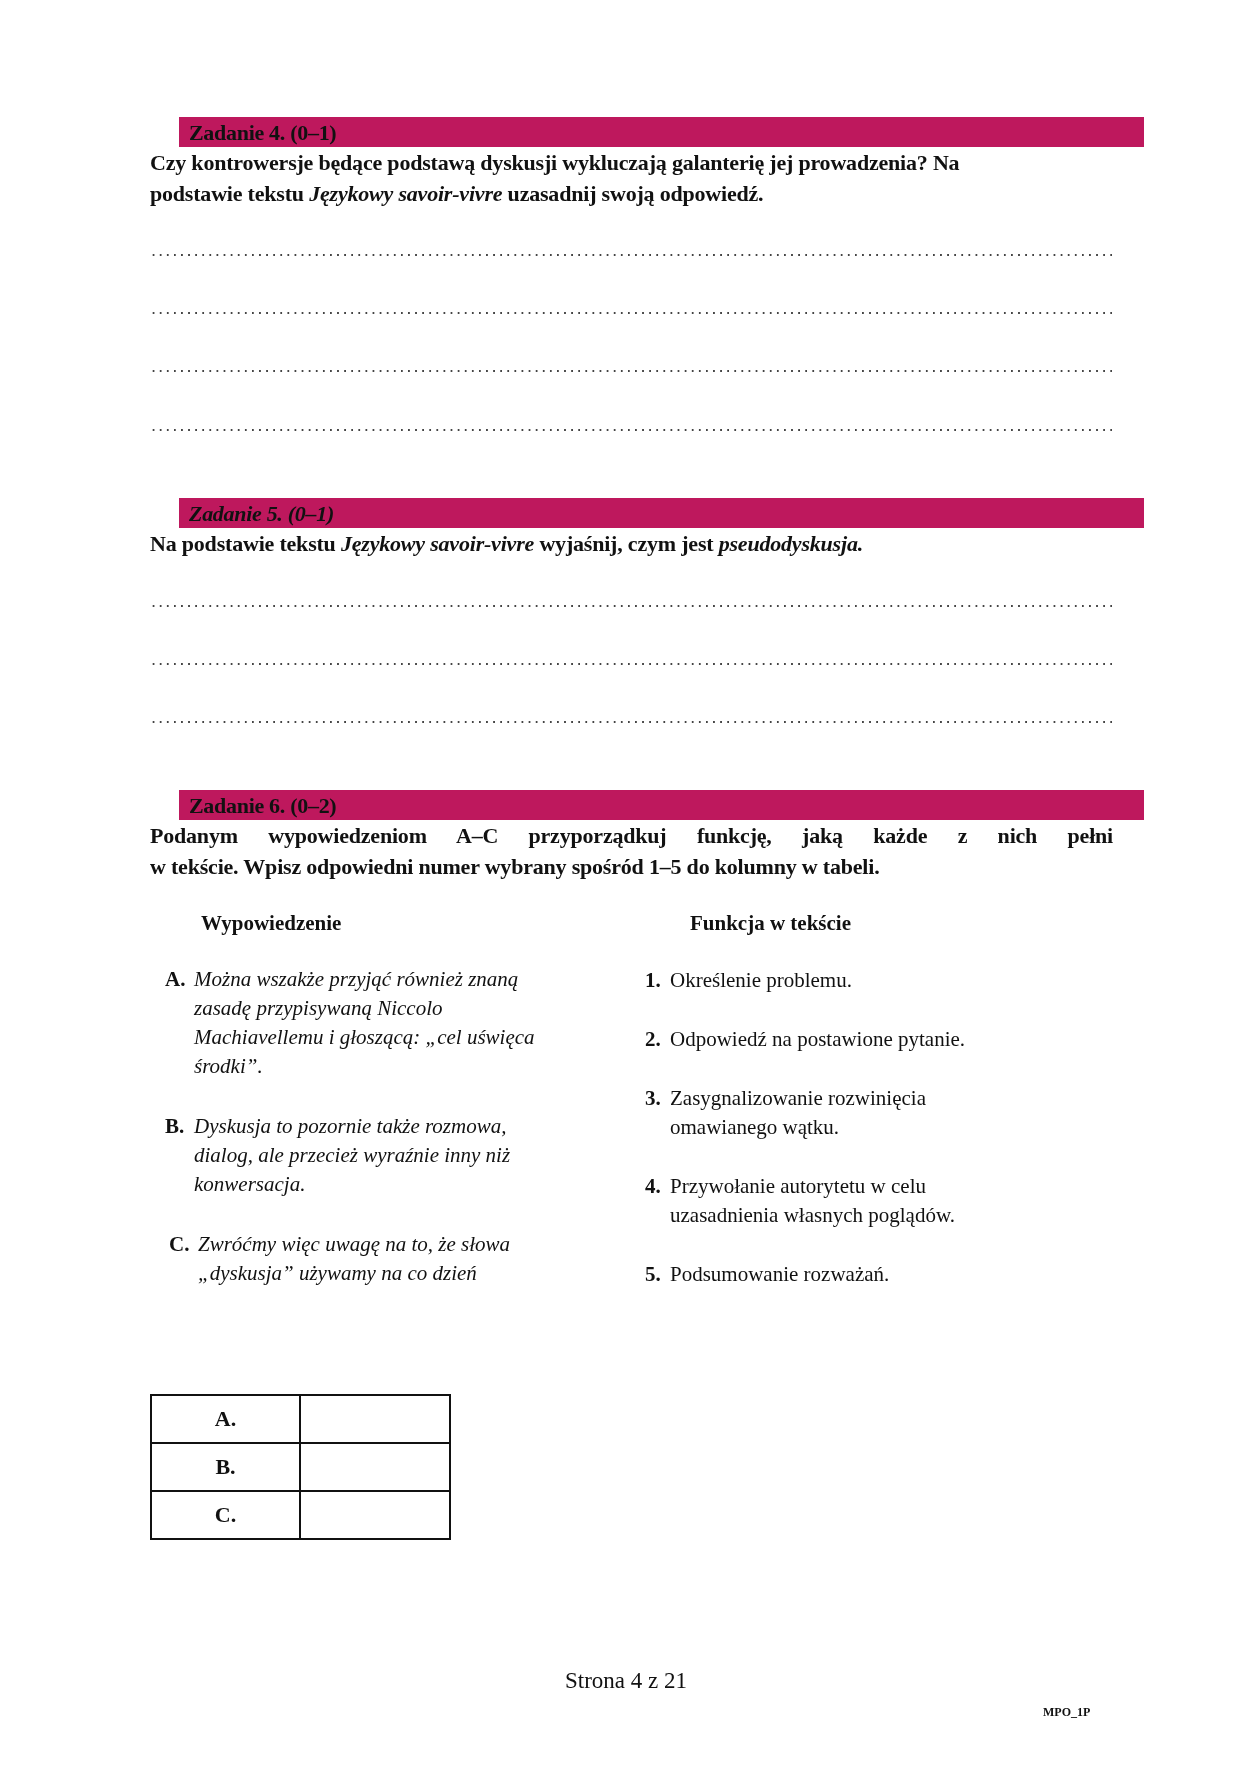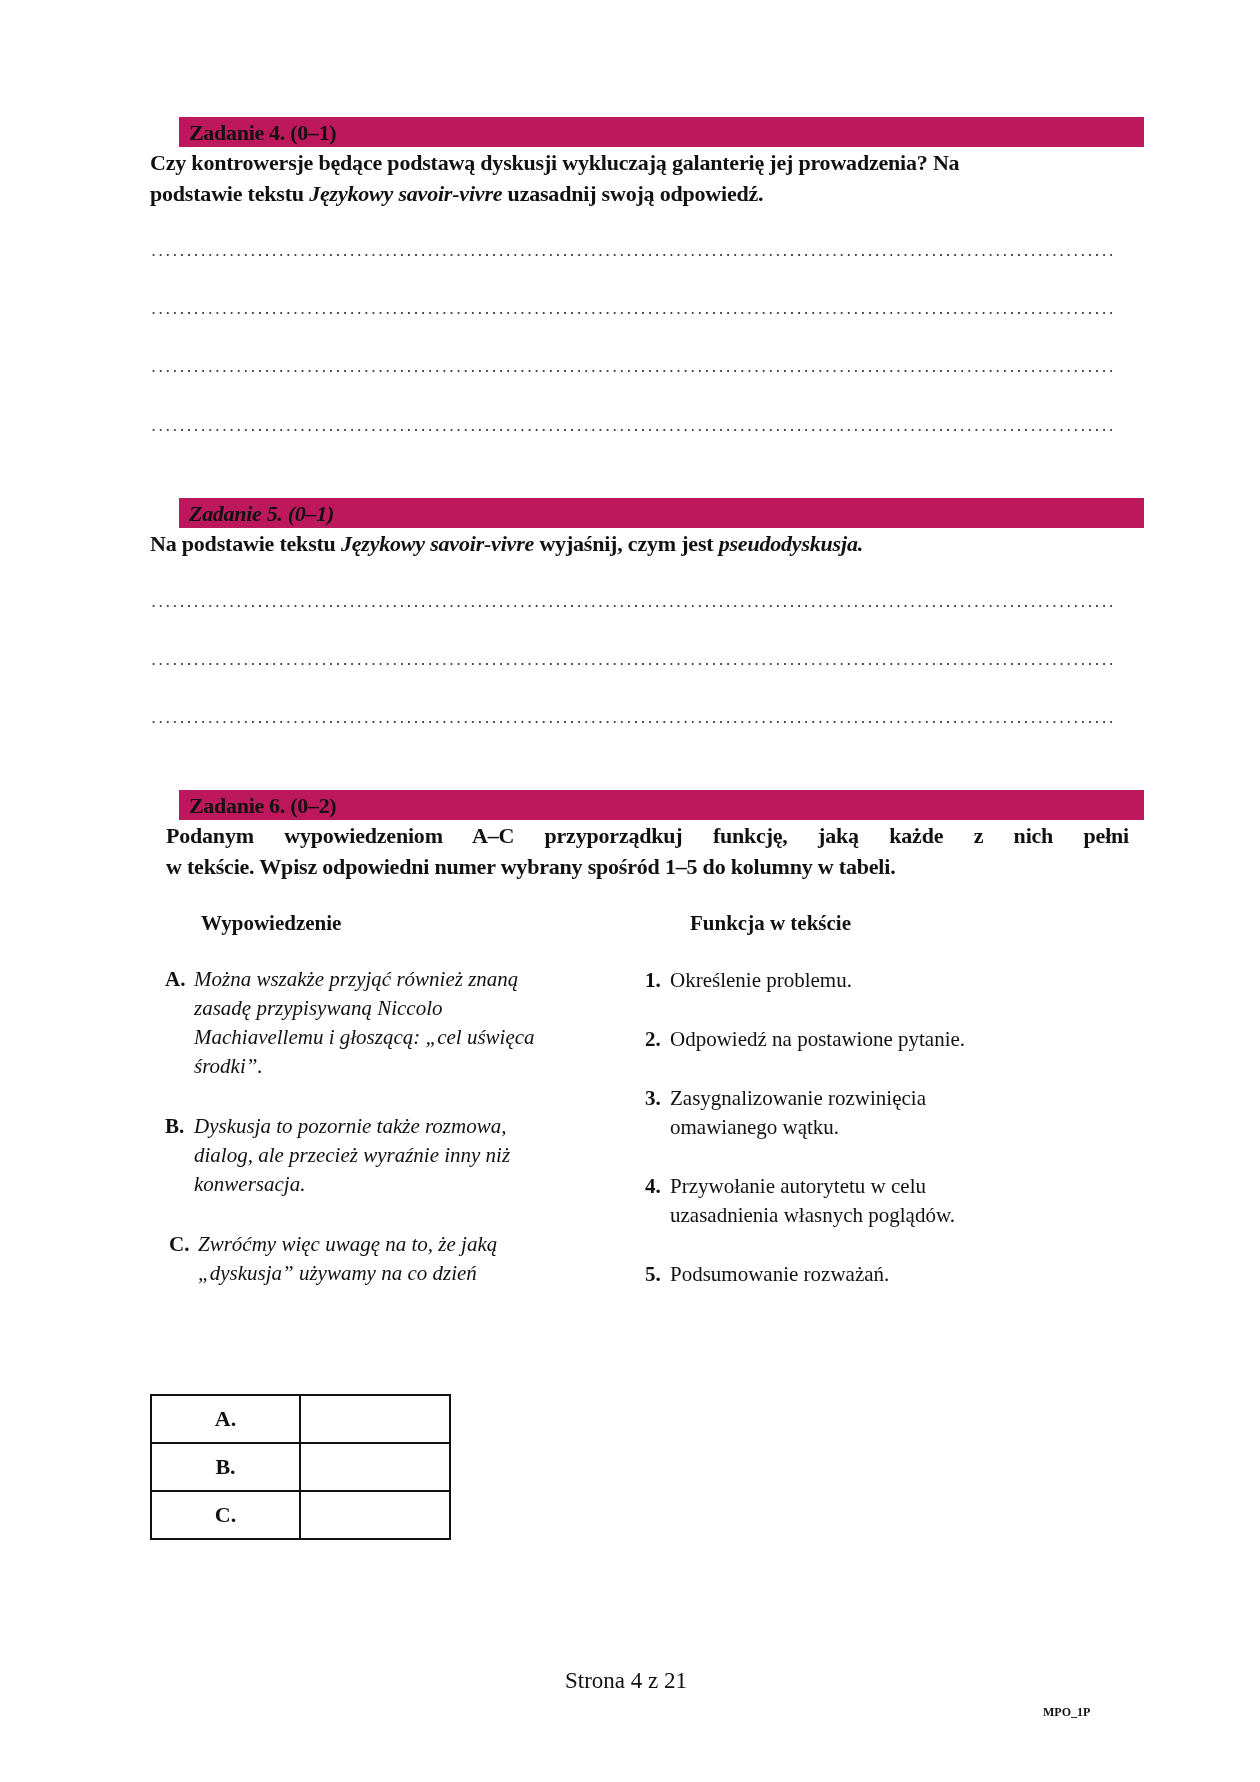--- a/index.html
+++ b/index.html
@@ -10,21 +10,21 @@
     .task-header {
       position: absolute; left: 148px; width: 965px; height: 30px;
       background: #be185d;
       font-weight: bold; font-size: 22px; line-height: 32px;
       padding-left: 10px; box-sizing: border-box; letter-spacing: -0.3px; margin-left: 31px;
     }
     .task-question {
       position: absolute; left: 150px; width: 963px;
       font-weight: bold; font-size: 22px; line-height: 31px; letter-spacing: -0.2px;
     }
-    .task-question.justify { text-align: justify; margin-left: 16px; }
+    .task-question.justify { text-align: justify; }
     .task-question.justify .line1 { display: block; text-align: justify; text-align-last: justify; }
     .dots {
       position: absolute; left: 150px; width: 962px; height: 2px;
       background-image: radial-gradient(circle, #444 0.9px, transparent 1.2px);
       background-size: 7.1px 2px; background-repeat: repeat-x;
     }
     .col-head {
       position: absolute; font-weight: bold; font-size: 21px; margin-left: 40px;
     }
     .stmt {
@@ -92,21 +92,21 @@
   <span class="txt">środki”.</span>
 </div>
 <div class="stmt" style="left:165px; top:1112px; width:460px;">
   <span class="letter">B.</span>
   <span class="txt">Dyskusja to pozornie także rozmowa,</span>
   <span class="txt">dialog, ale przecież wyraźnie inny niż</span>
   <span class="txt">konwersacja.</span>
 </div>
 <div class="stmt" style="left:169px; top:1230px; width:460px;">
   <span class="letter">C.</span>
-  <span class="txt">Zwróćmy więc uwagę na to, że jaką</span>
+  <span class="txt">Zwróćmy więc uwagę na to, że słowa</span>
   <span class="txt">„dyskusja” używamy na co dzień</span>
 </div>
 
 <div class="func" style="left:645px; top:966px; width:460px;">
   <span class="num">1.</span>
   <span class="txt">Określenie problemu.</span>
 </div>
 <div class="func" style="left:645px; top:1025px; width:460px;">
   <span class="num">2.</span>
   <span class="txt">Odpowiedź na postawione pytanie.</span>

